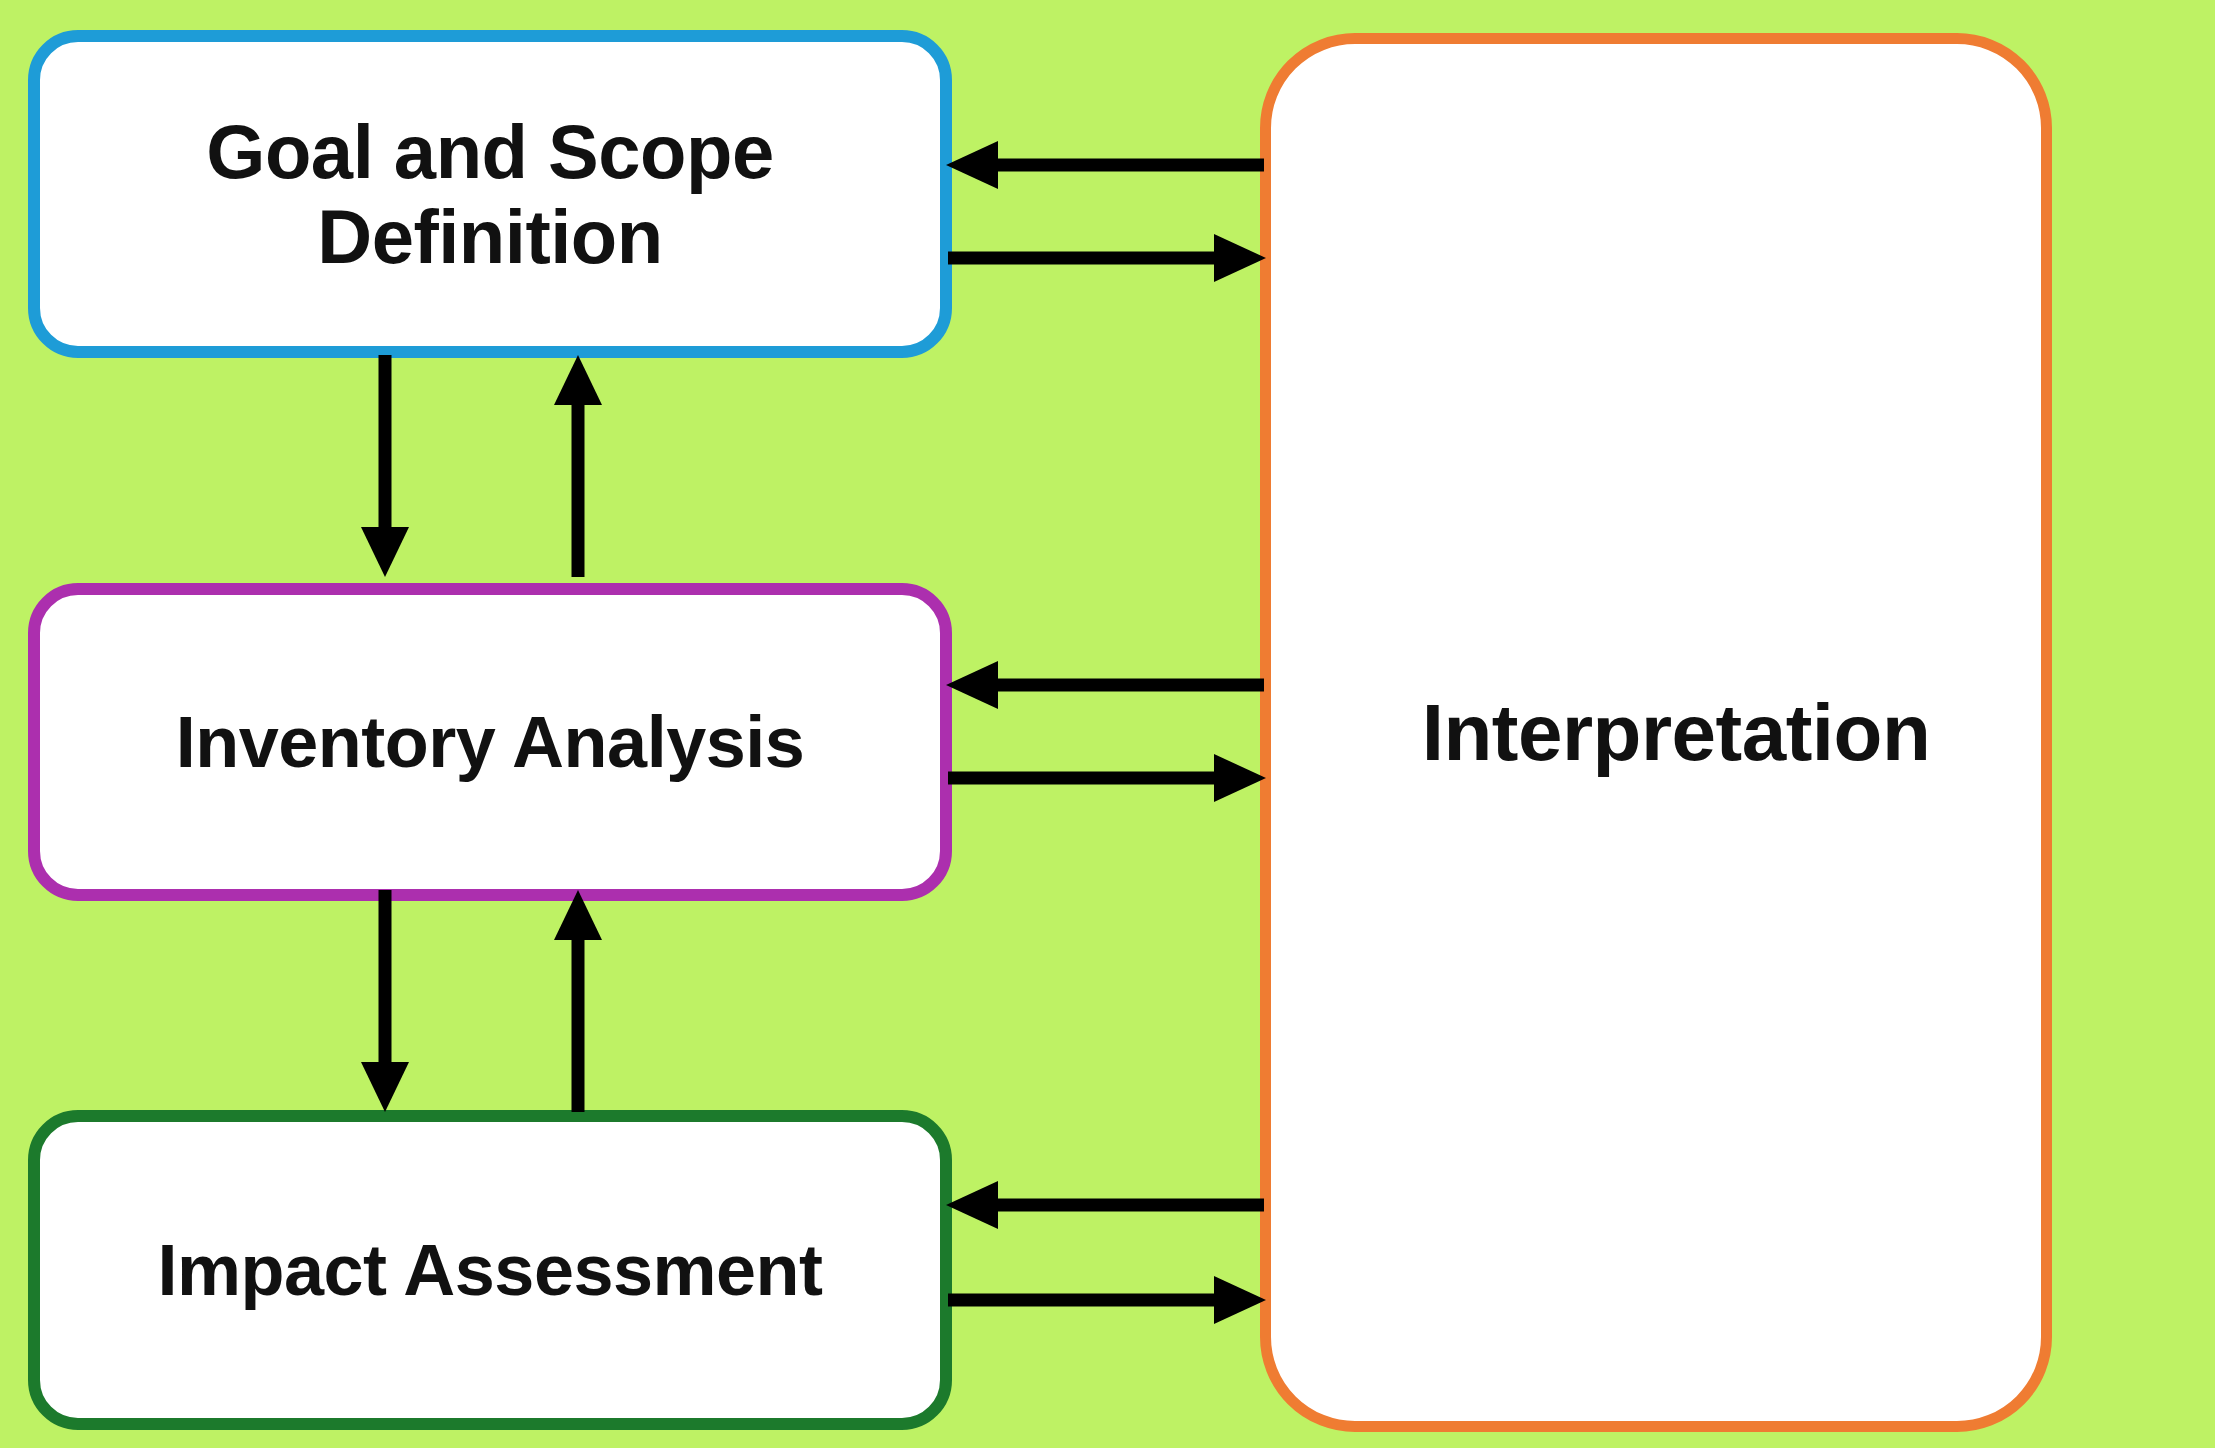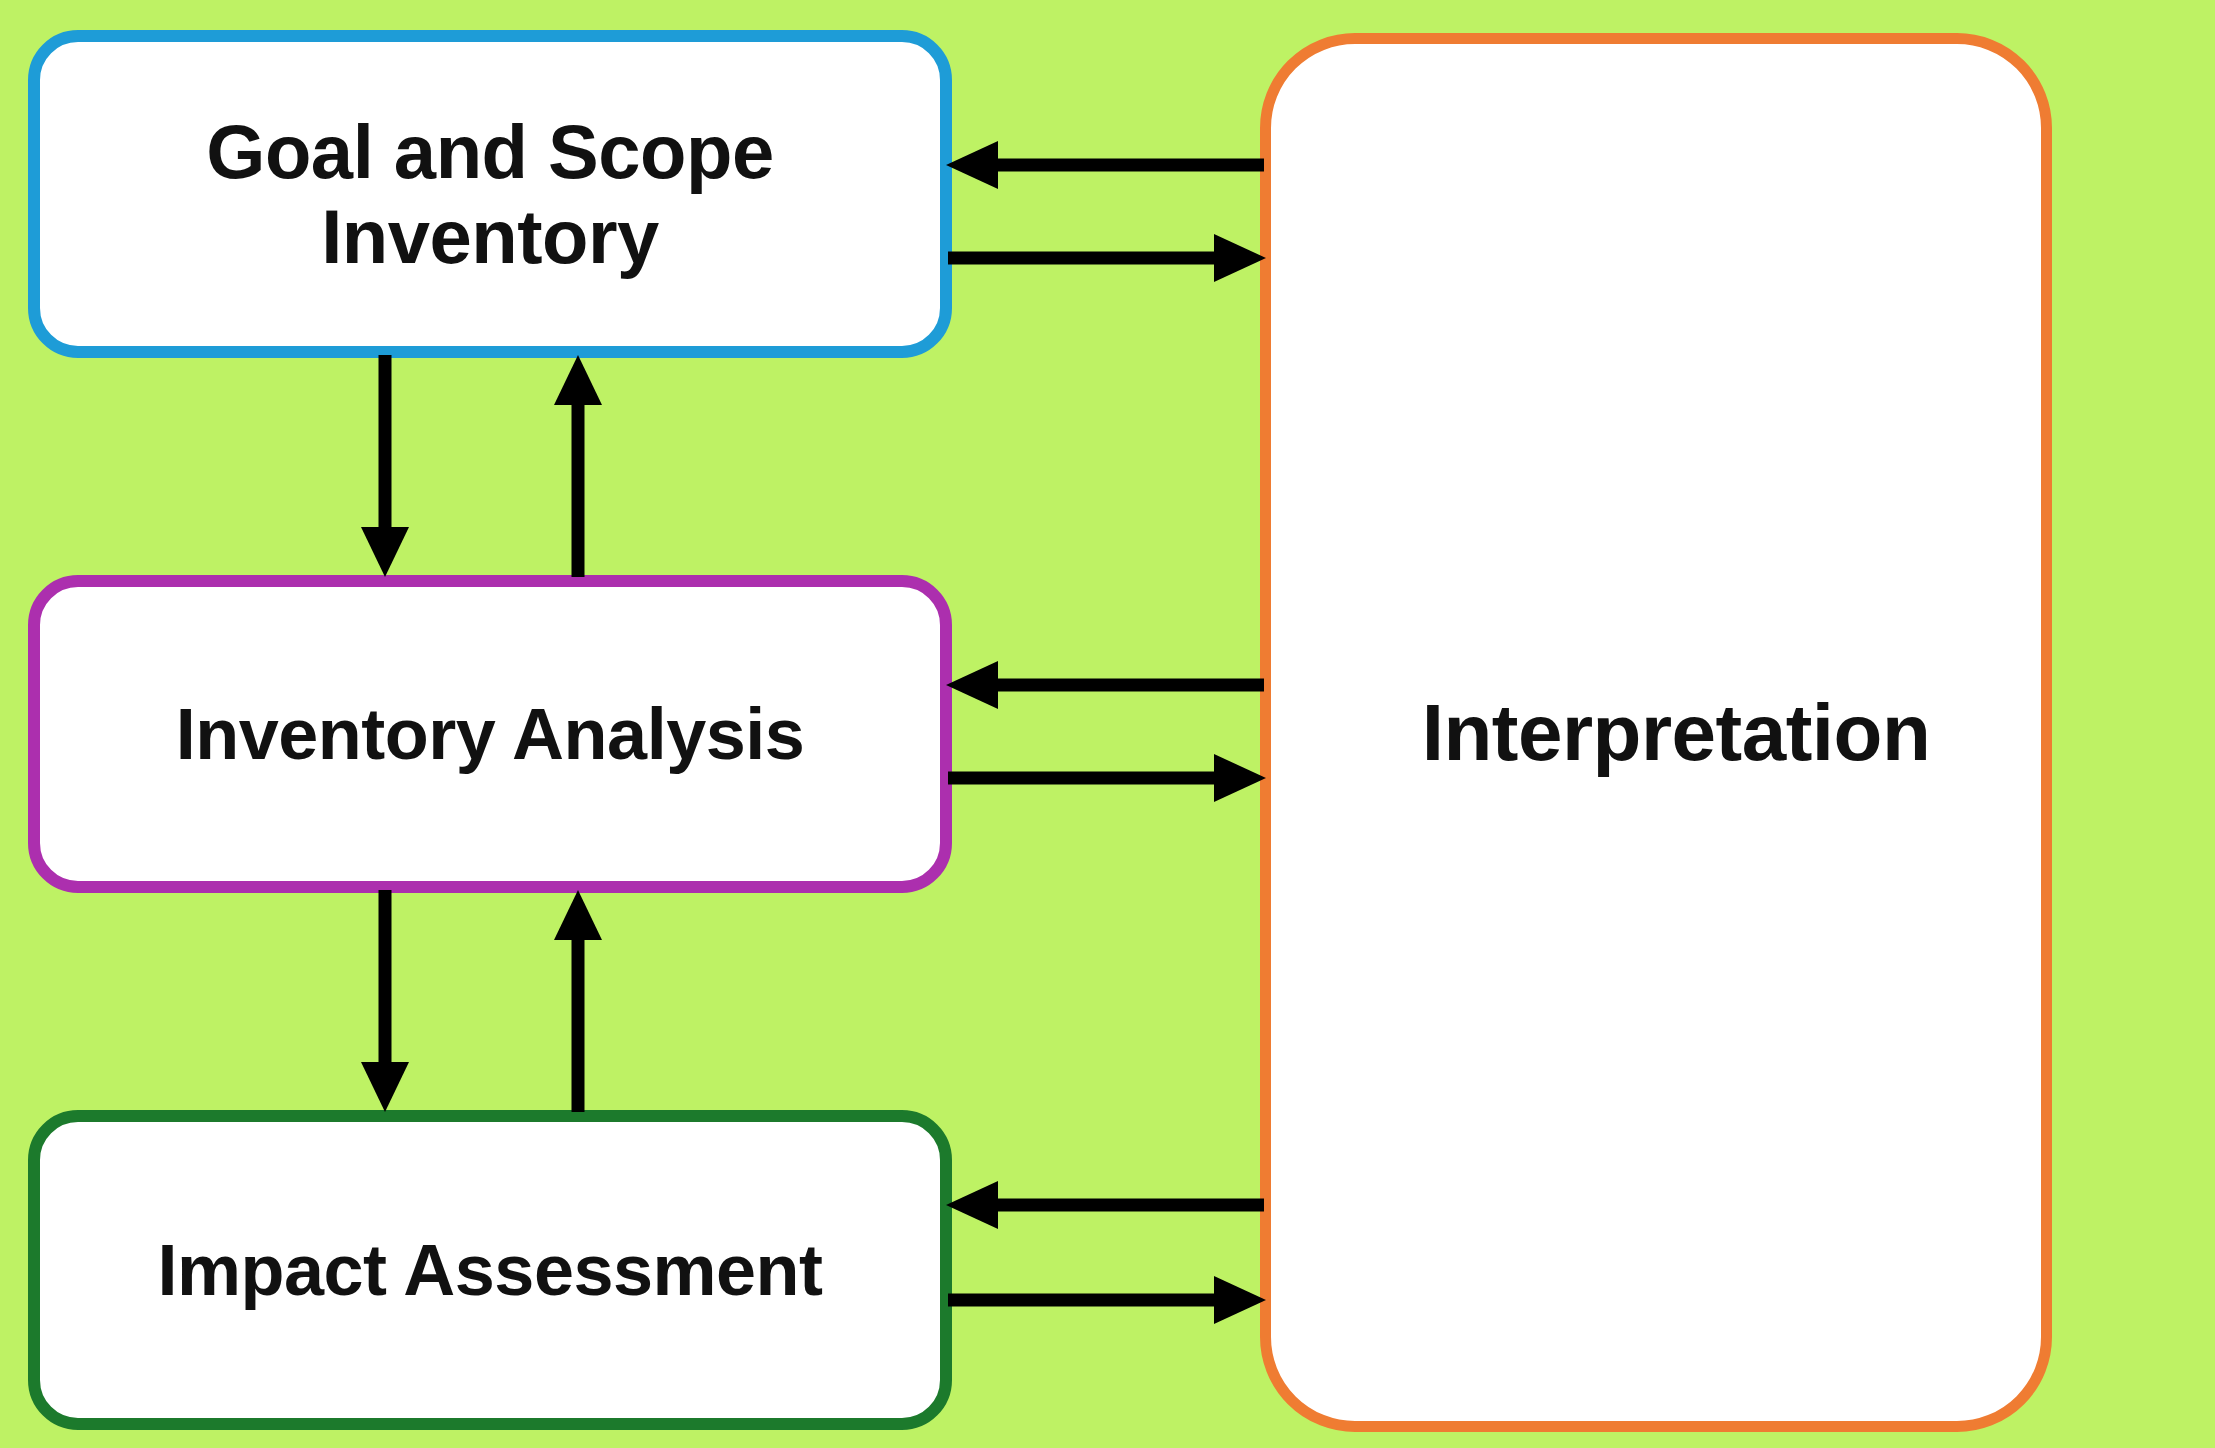--- a/index.html
+++ b/index.html
@@ -85,25 +85,25 @@
   }
 </style>
 </head>
 <body>
 
 <div id="canvas" style="background: #bef264;">
 
   <div class="stage-box" id="box-goal" style="border-color: rgb(30, 156, 215);">
     <div class="stage-label">
       <span>Goal and Scope</span><br>
-      <span>Inventory</span>
+      <span>Definition</span>
     </div>
   </div>
 
-  <div class="stage-box" id="box-inventory" style="border-color: rgb(172, 47, 174);">
+  <div class="stage-box" id="box-inventory" style="border-color: rgb(172, 47, 174); margin-top: 8px;">
     <div class="stage-label">Inventory Analysis</div>
   </div>
 
   <div class="stage-box" id="box-impact" style="border-color: rgb(28, 122, 44);">
     <div class="stage-label">Impact Assessment</div>
   </div>
 
   <div class="stage-box" id="box-interpretation" style="border-color: rgb(239, 124, 50);">
     <div class="stage-label">Interpretation</div>
   </div>

